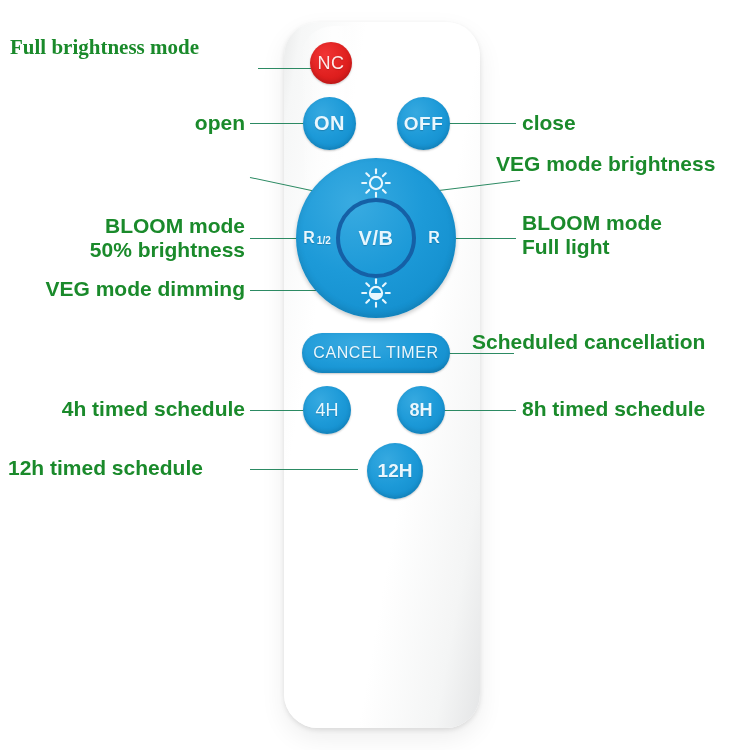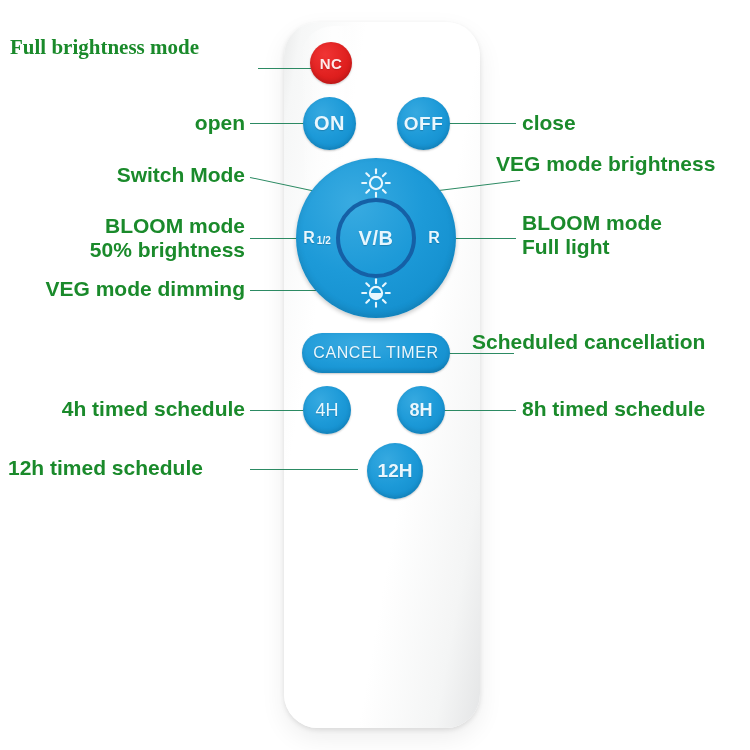--- a/index.html
+++ b/index.html
@@ -67,21 +67,21 @@
     text-shadow: 0 1px 1px rgba(0,0,0,0.18);
     text-align: right;
   }
   .btn-red {
     background: radial-gradient(circle at 36% 30%, #f03434 0%, #e0201f 55%, #cb1616 100%);
     box-shadow: 0 1px 2px rgba(0,0,0,0.22), inset 0 -2px 4px rgba(0,0,0,0.15);
     color: #ffeaea;
     text-shadow: 0 1px 1px rgba(0,0,0,0.18);
   }
 
-  #nc-button   { left: 310px; top: 42px;  width: 42px; height: 42px; font-size: 15px; font-weight: 700; letter-spacing: 0.5px; }
+  #nc-button   { left: 310px; top: 42px;  width: 42px; height: 42px; font-size: 18px; font-weight: 400; letter-spacing: 0.5px; }
   #on-button   { left: 303px; top: 97px;  width: 53px; height: 53px; font-size: 20px; font-weight: 700; letter-spacing: 0.5px; }
   #off-button  { left: 397px; top: 97px;  width: 53px; height: 53px; font-size: 19px; font-weight: 700; letter-spacing: 0.5px; }
 
   
   #dial {
     position: absolute;
     left: 296px;
     top: 158px;
     width: 160px;
     height: 160px;
@@ -283,21 +283,20 @@
   <div class="btn round btn-blue" id="h8-button">
     <span>8H</span>
   </div>
 
   <div class="btn round btn-blue" id="h12-button">
     <span>12H</span>
   </div>
 
   <div class="callout" id="label-full-brightness">Full brightness mode</div>
   <div class="callout" id="label-open">open</div>
-  <div class="callout" id="label-switch-mode">Switch Mode</div>
   <div class="callout" id="label-bloom-50">BLOOM mode
 50% brightness</div>
   <div class="callout" id="label-veg-dimming">VEG mode dimming</div>
   <div class="callout" id="label-4h">4h timed schedule</div>
   <div class="callout" id="label-12h">12h timed schedule</div>
 
   <div class="callout" id="label-close">close</div>
   <div class="callout" id="label-veg-brightness">VEG mode brightness</div>
   <div class="callout" id="label-bloom-full">BLOOM mode
 Full light</div>

